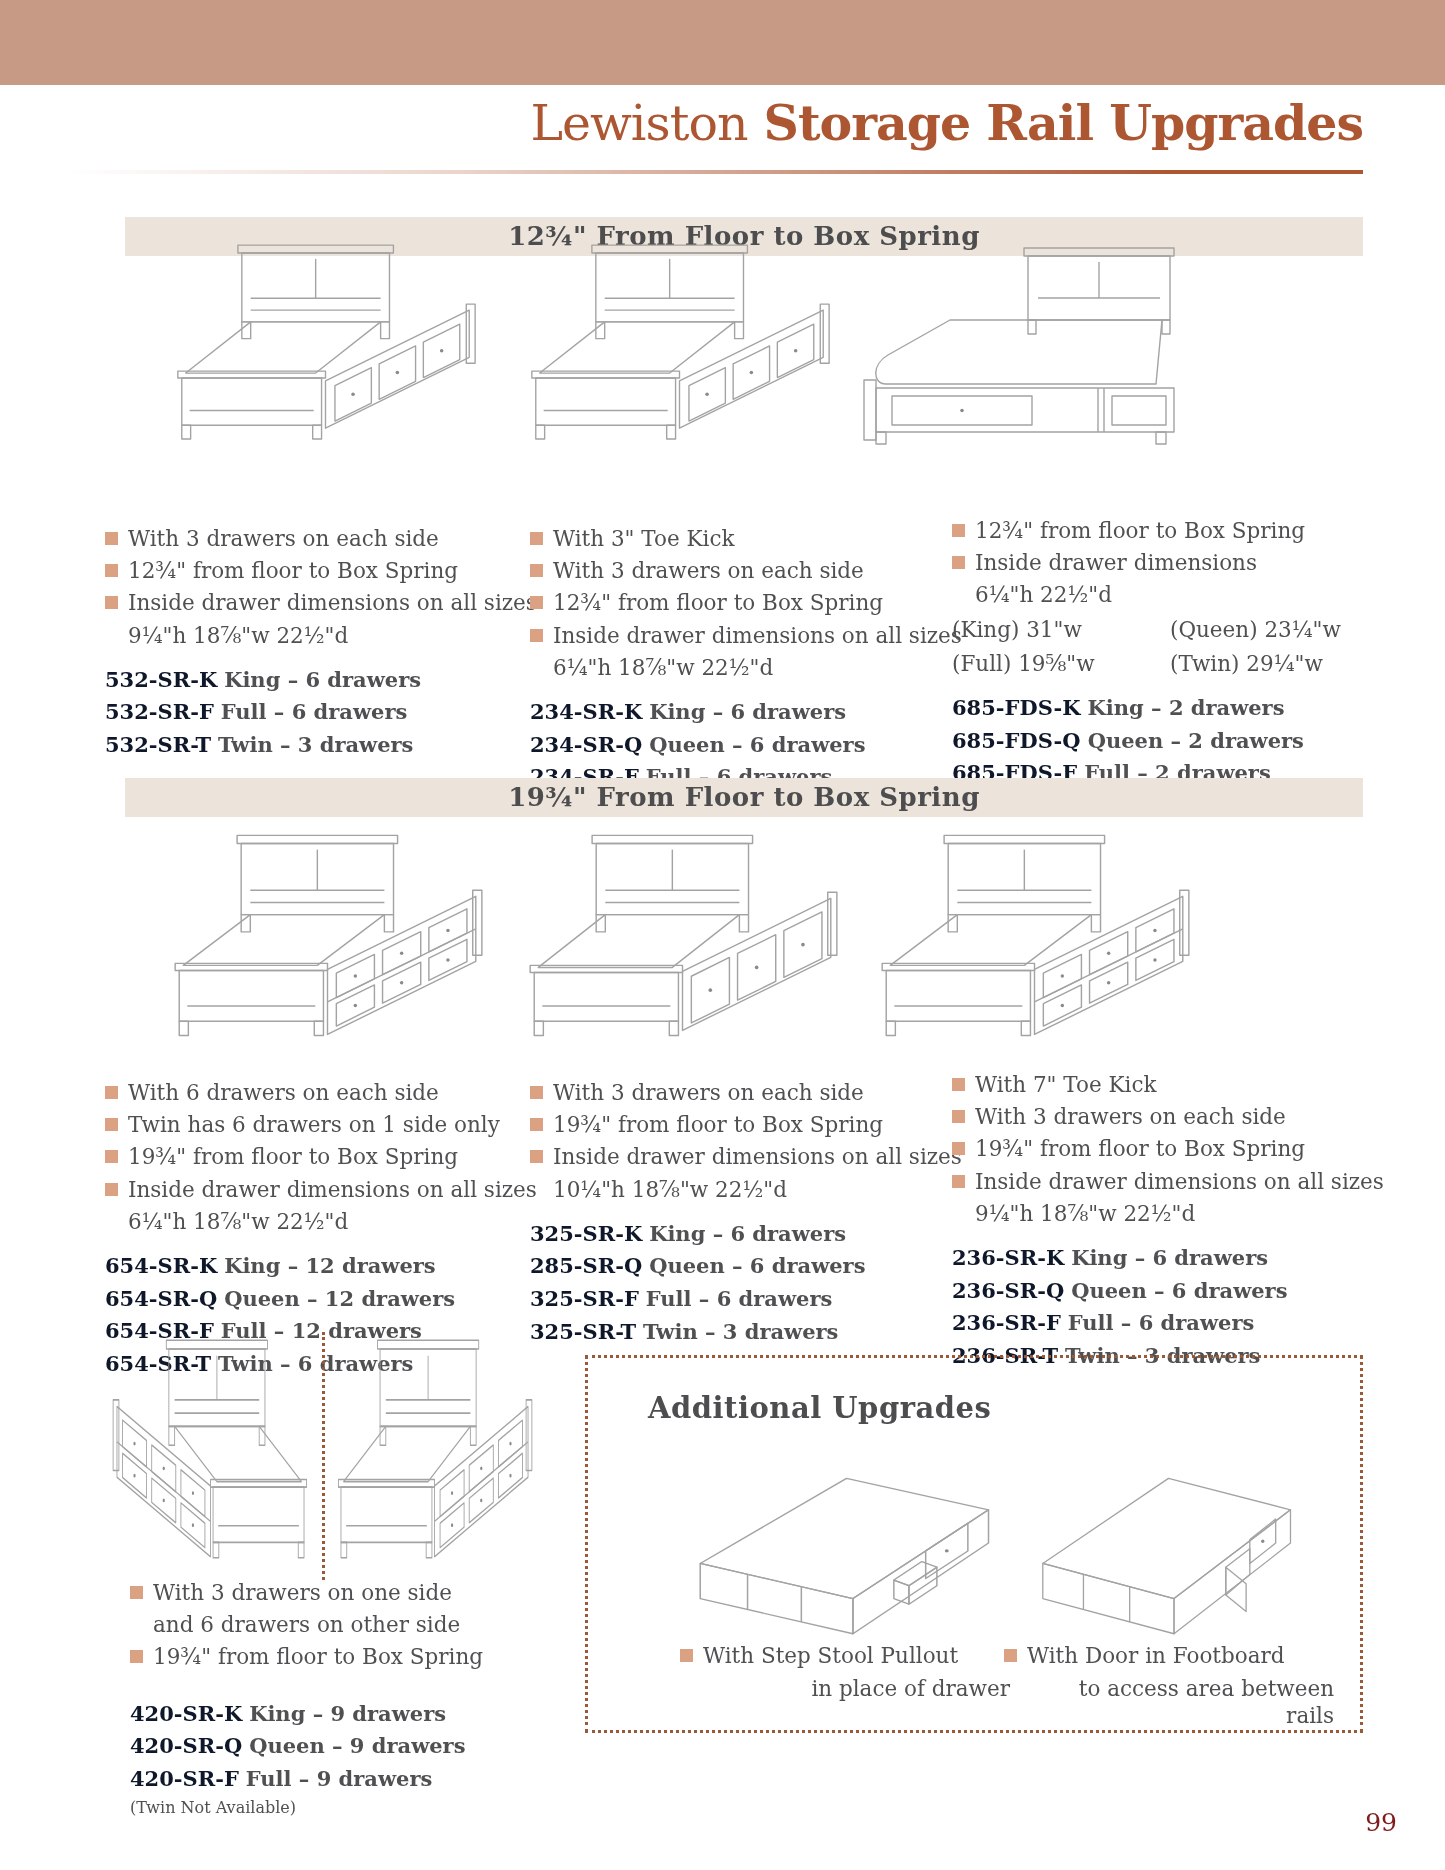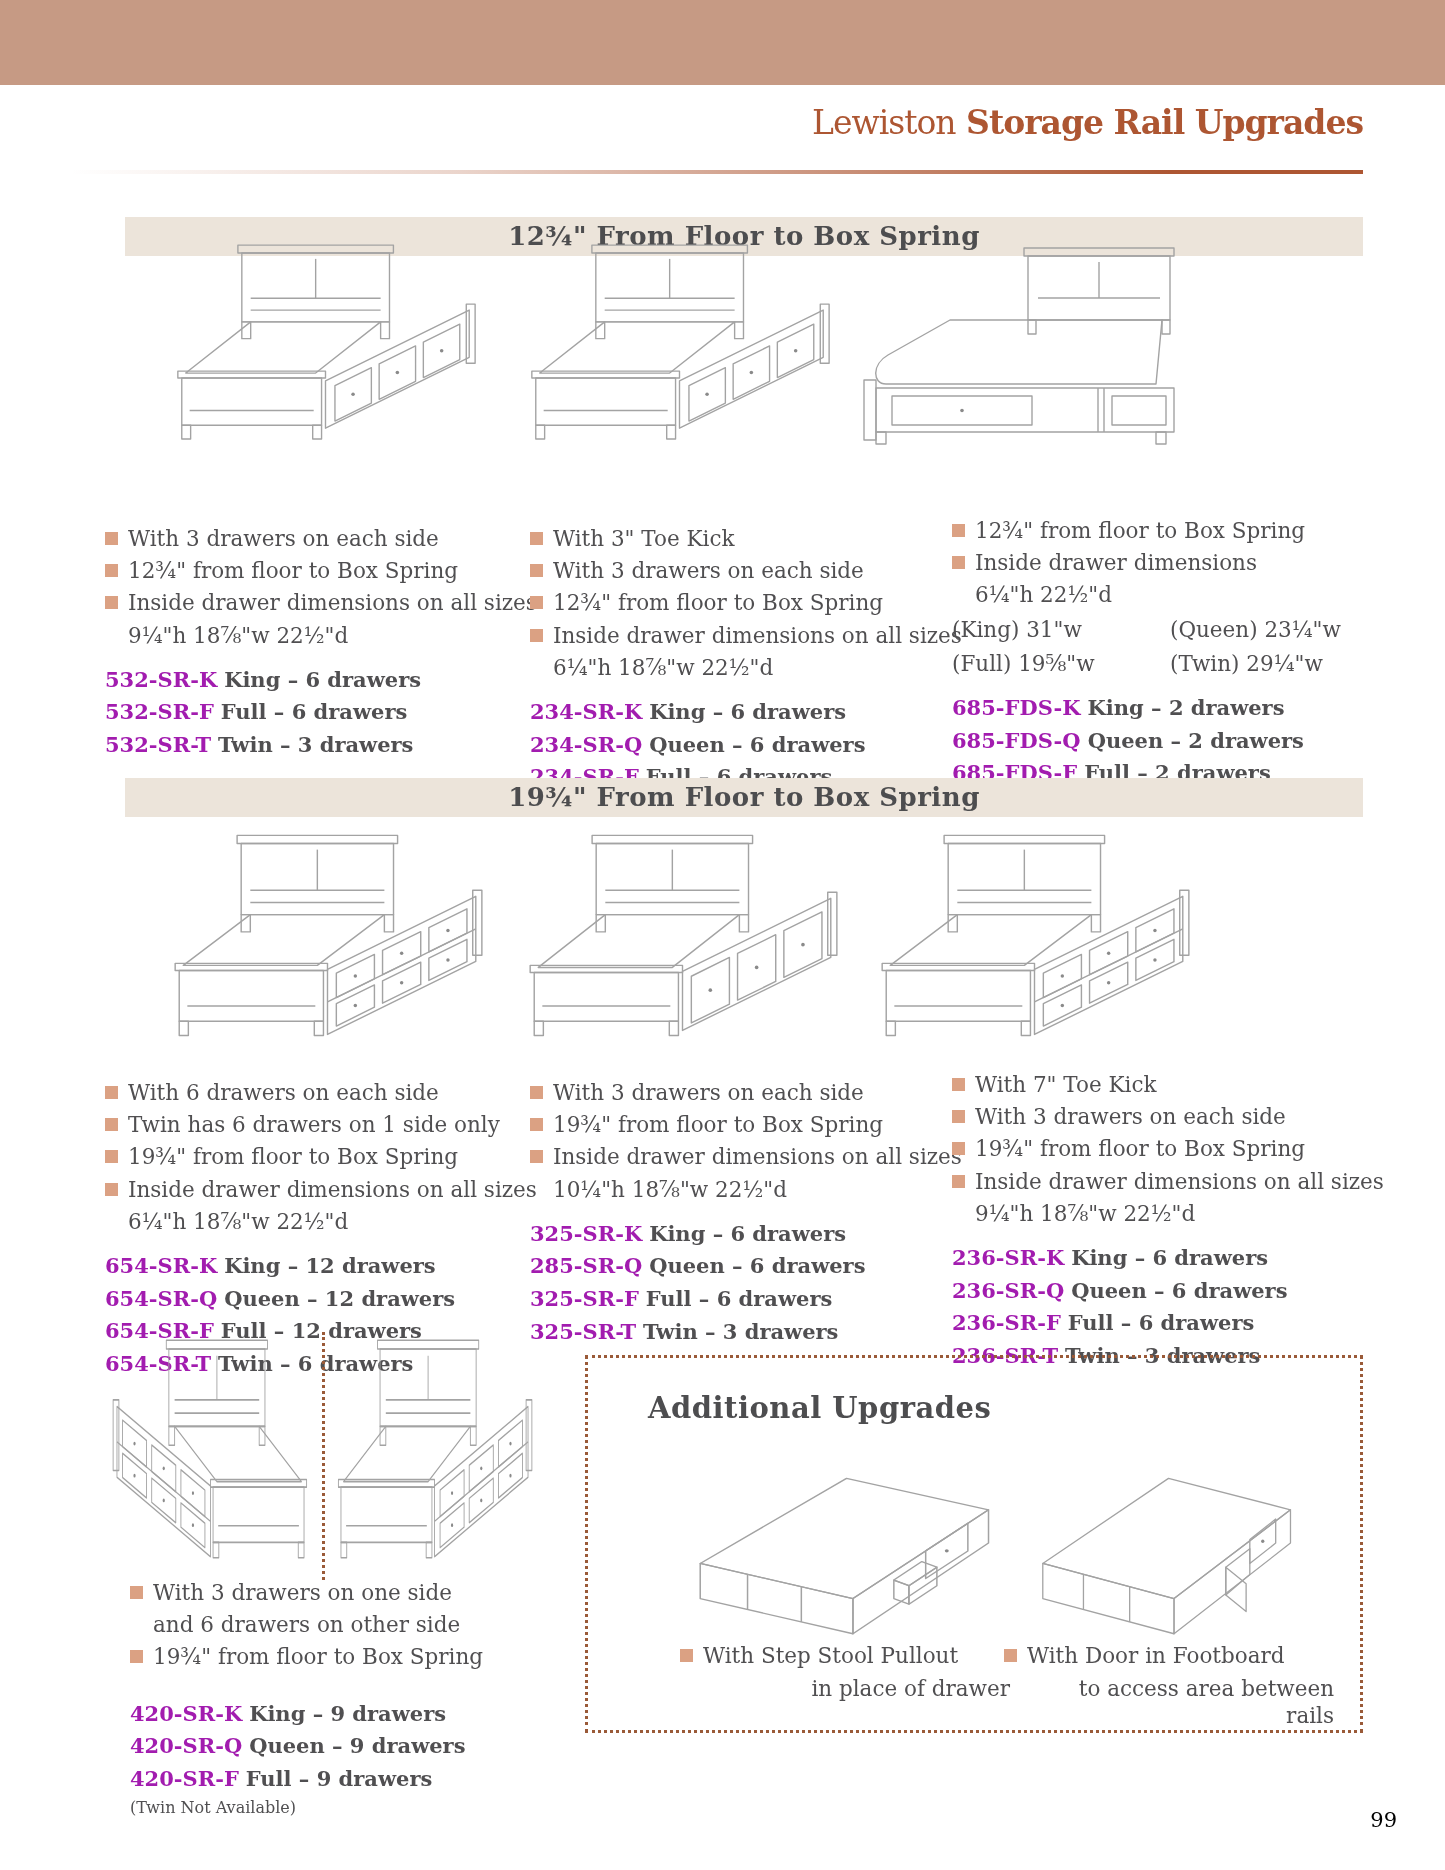--- a/index.html
+++ b/index.html
@@ -4,57 +4,57 @@
 <style>
   * { margin:0; padding:0; box-sizing:border-box; }
   html,body { background:#ffffff; }
   .page {
     position:relative; width:1445px; height:1870px; margin:0 auto;
     background:#ffffff; overflow:hidden;
     font-family:"DejaVu Serif","Liberation Serif",serif;
     color:#504f51;
   }
   .topbar { position:absolute; left:0; top:0; width:1445px; height:85px; background:#c69a84; }
-  .title { position:absolute; top:96px; right:82px; font-size:33px; line-height:54px; color:#ad5632; letter-spacing:-1px; white-space:nowrap;margin-left:37px; }
+  .title { position:absolute; top:96px; right:82px; font-size:49px; line-height:54px; color:#ad5632; letter-spacing:-1px; white-space:nowrap;margin-left:37px; }
   .title .t-light { font-weight:normal; }
   .title .t-bold { font-weight:bold; }
   .title-rule { position:absolute; left:70px; top:170px; width:1293px; height:4px;
     background:linear-gradient(to right, rgba(173,86,50,0), rgba(173,86,50,0.25) 30%, #ad5632 85%); }
 
   .band { position:absolute; left:125px; width:1238px; height:39px; background:#ece4da;
     font-size:26px; font-weight:bold; color:#4d4d4f; text-align:center; line-height:39px; letter-spacing:0.5px; }
   .band1 { top:217px; }
   .band2 { top:778px; }
 
   .bed { position:absolute; }
 
   .col { position:absolute; width:432px; font-size:21.5px; line-height:1.22; color:#504f51; }
   .bullet-row { display:flex; margin-bottom:6px; }
   .sq { flex:0 0 13px; width:13px; height:13px; background:#dba183; margin:6px 10px 0 0; }
   .dims { margin:2px 0 0 23px; }
   .wrow { display:flex; margin-top:8px; }
   .wl { width:218px; }
   .codes { margin-top:18px; }
   .code-row { margin-bottom:6px; font-size:21px; }
-  .code { font-weight:bold; color:#a21caf; margin-right:7px; }
+  .code { font-weight:bold; color:#0f172a; margin-right:7px; }
   .desc { color:#504f51;font-weight:bold; }
 
   .combo-divider { position:absolute; left:322px; top:1332px; height:248px; width:0; border-left:3px dotted #9a5a38; }
   .combo-text { position:absolute; left:130px; top:1580px; width:360px; font-size:21.5px; line-height:1.22; }
   .cont { margin-left:23px; margin-bottom:6px; }
   .combo-codes { margin-top:30px; }
   .note { font-size:16px; margin-top:2px; }
 
   .addbox { position:absolute; left:585px; top:1355px; width:778px; height:378px; border:3px dotted #9a5a38;text-align:right; }
   .addbox-title { position:absolute; left:60px; top:33px; font-size:29px; font-weight:bold; color:#4d4d4f; letter-spacing:0.5px; }
   .caption { position:absolute; width:330px; font-size:21.5px; line-height:1.25; }
   .cap1 { left:92px; top:285px; }
   .cap2 { left:416px; top:285px; }
 
-  .pagenum { position:absolute; right:48px; top:1808px; font-size:21px; color:#000000; }
+  .pagenum { position:absolute; right:48px; top:1808px; font-size:25px; color:#7f1d1d; }
   .defs-hidden { position:absolute; width:0; height:0; overflow:hidden; }
 </style>
 </head>
 <body>
 
 <svg class="defs-hidden" aria-hidden="true">
   <defs>
     <symbol id="bedA" viewBox="0 0 320 210">
       <g fill="none" stroke="#a3a3a3" stroke-width="1.4" stroke-linejoin="round">
         <rect x="71" y="2" width="158" height="8"></rect>

